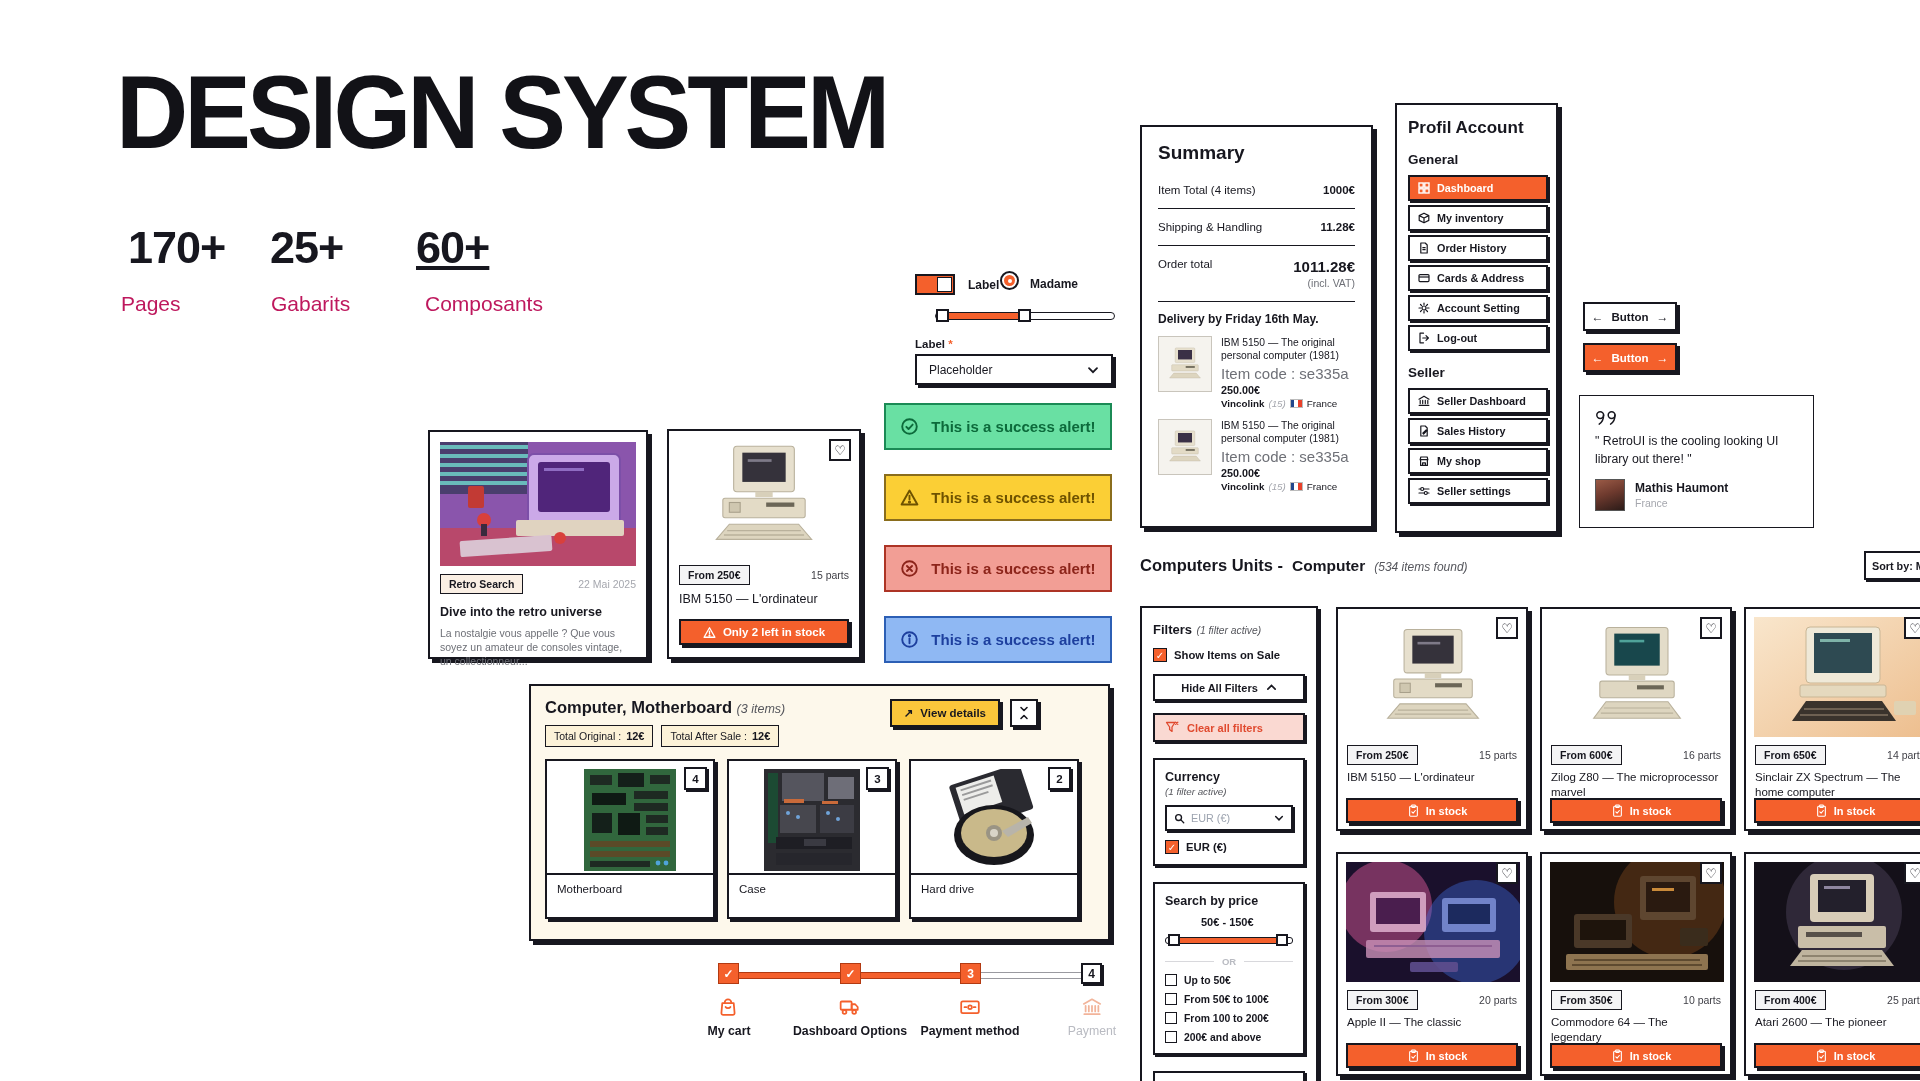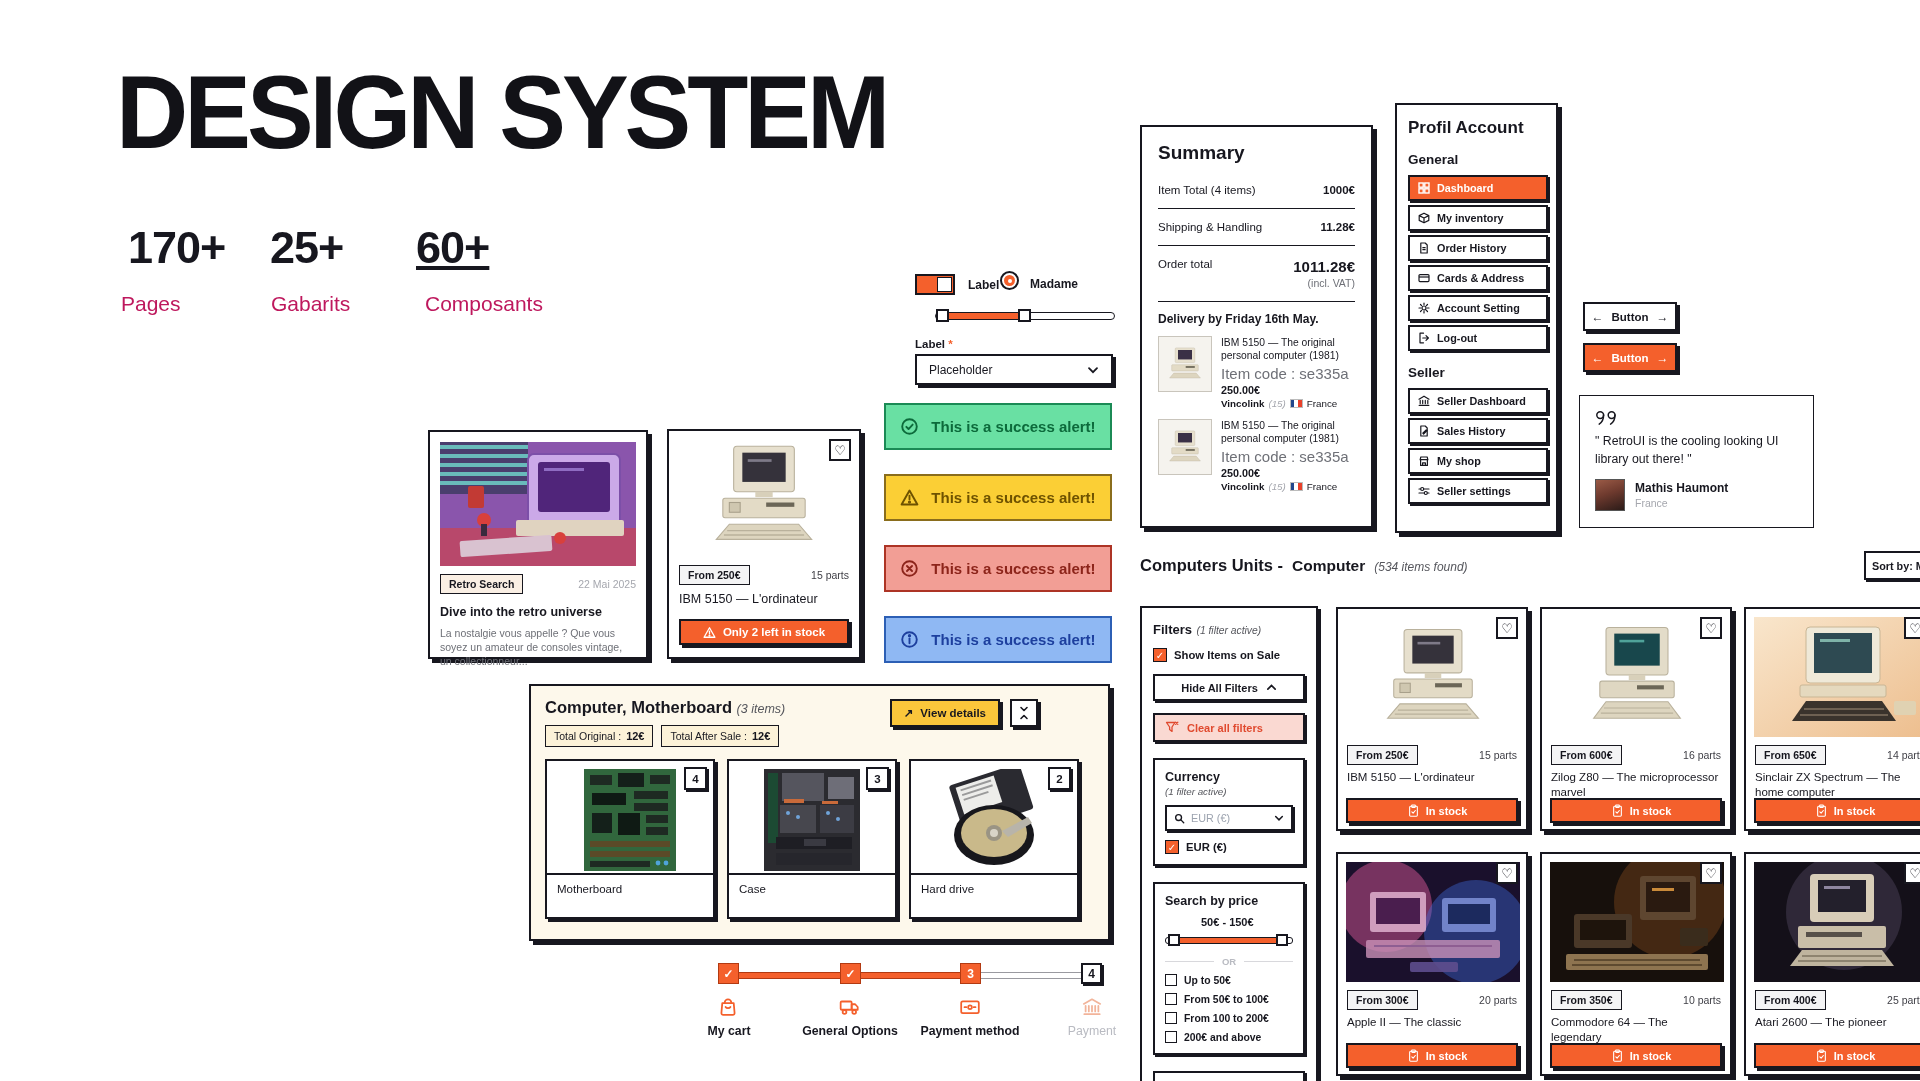--- a/index.html
+++ b/index.html
@@ -601,21 +601,21 @@
     <svg class="stepicon" style="left:254px;" viewBox="0 0 20 20" fill="none" stroke="#F4602C" stroke-width="1.6" stroke-linecap="round">
         <rect x="2" y="4.8" width="16" height="10.8" rx="1.5"></rect>
         <circle cx="10" cy="10.2" r="1.7"></circle>
         <path d="M5 10.2h1.6M13.4 10.2H15"></path>
       </svg>
     <svg class="stepicon" style="left:376px;" viewBox="0 0 20 20" fill="none" stroke="#F2B49A" stroke-width="1.6" stroke-linecap="round" stroke-linejoin="round">
         <path d="M2.5 7.2 10 3l7.5 4.2M4.2 9v5M7.1 9v5M10 9v5M12.9 9v5M15.8 9v5M3 16.5h14"></path>
       </svg>
 
     <div class="steplabel" style="left:24px;">My cart</div>
-    <div class="steplabel" style="left:145px;">General Options</div>
+    <div class="steplabel" style="left:145px;">Dashboard Options</div>
     <div class="steplabel" style="left:265px;">Payment method</div>
     <div class="steplabel pending" style="left:387px;">Payment</div>
   </div>
 
   <div class="abs cat-head">
     <span class="cat-t1">Computers Units -</span>
     <span class="cat-t2">Computer</span>
     <span class="cat-count">(534 items found)</span>
   </div>
   <div class="abs sortbox b2 sh2">

